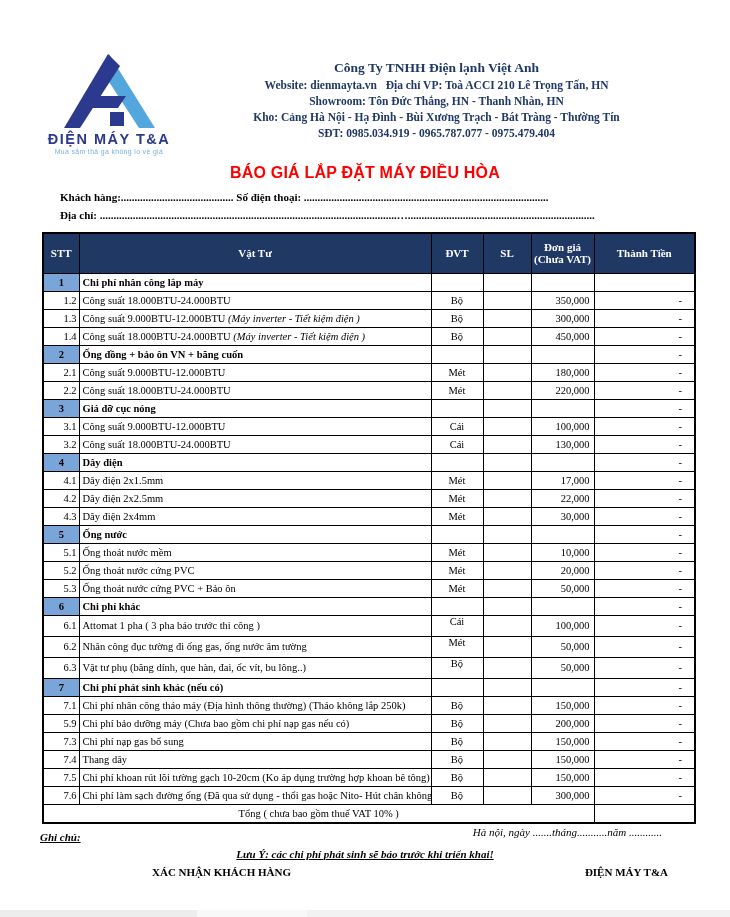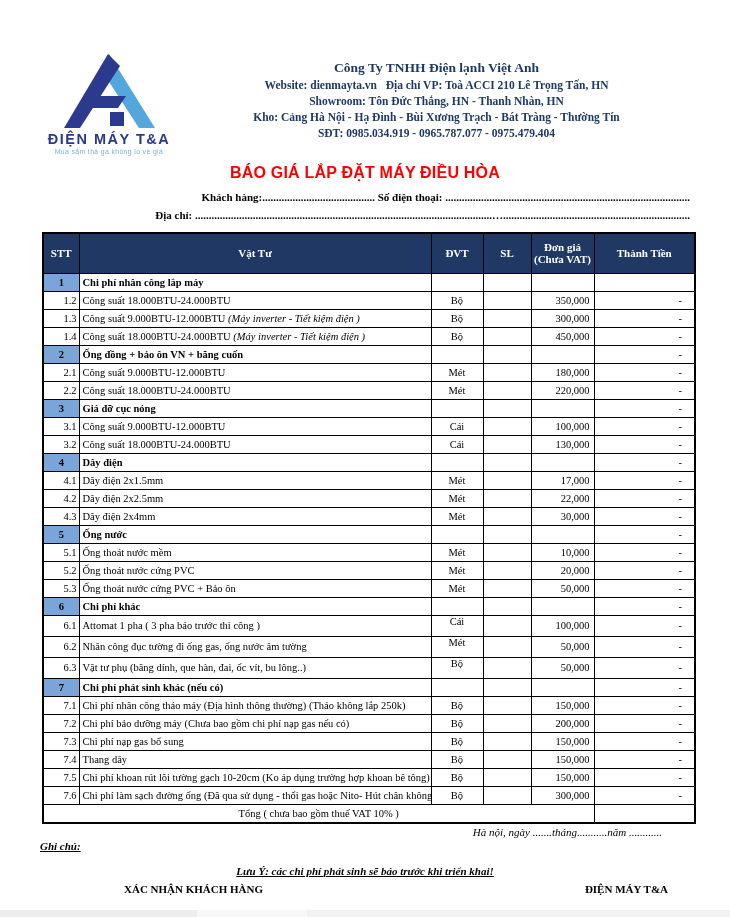--- a/index.html
+++ b/index.html
@@ -24,21 +24,21 @@
                    letter-spacing:.4px; color:var(--logo-tagline); margin-top:1px; white-space:nowrap; }
 
   .company-info { flex:1; text-align:center; padding-top:8px; color:var(--navy); }
   .company-name { font-size:13.5px; font-weight:bold; margin-bottom:2px; }
   .info-line { font-size:11.5px; font-weight:bold; line-height:1.38; white-space:pre-wrap; }
 
   .doc-title { text-align:center; margin-top:9px; font-family:"Liberation Sans","DejaVu Sans",sans-serif;
                font-weight:bold; font-size:16px; color:var(--title-red); letter-spacing:.2px; }
 
   .customer { margin:7px 40px 0 60px; font-size:11px; font-weight:bold; }
-  .customer div { line-height:1.6; white-space:nowrap; overflow:hidden;text-align:right; }
+  .customer div { line-height:1.6; white-space:nowrap; overflow:hidden; }
 
   table.quote { border-collapse:collapse; table-layout:fixed; width:652px; margin:8px 0 0 42px;
                 font-size:10.5px; border:2px solid #000; }
   .quote th, .quote td { border:1px solid #000; overflow:hidden; }
   .quote thead th { background:var(--header-bg); color:#fff; font-weight:bold; font-size:11px;
                     height:40px; text-align:center; vertical-align:middle; white-space:pre-line; }
   .quote tbody tr { height:18px; }
   .quote tbody tr.tall { height:21px; }
   td.c-stt.sec { background:var(--section-bg); text-align:center; font-weight:bold; }
   td.c-stt.item { text-align:right; padding-right:2px; }
@@ -47,26 +47,26 @@
   td.c-dvt { text-align:center; }
   td.c-dvt.top { vertical-align:top; }
   td.c-sl { text-align:center; }
   td.c-price { text-align:right; padding-right:4px; }
   td.c-total { text-align:right; padding-right:12px; }
   .note { font-style:italic; }
   .quote tfoot tr { height:19px; }
   .quote tfoot td.total-label { text-align:center; font-weight:normal; }
 
   .after-table { margin:4px 40px 0 40px; position:relative; font-size:11px; height:15px; }
-  .ghi-chu { position:absolute; left:0; top:12px; font-weight:bold; font-style:italic; text-decoration:underline; }
+  .ghi-chu { position:absolute; left:0; top:3px; font-weight:bold; font-style:italic; text-decoration:underline; }
   .date-line { position:absolute; right:28px; top:-2px; font-style:italic; }
-  .luu-y { text-align:center; margin-top:22px; font-size:11px; font-weight:bold; font-style:italic;
+  .luu-y { text-align:center; margin-top:5px; font-size:11px; font-weight:bold; font-style:italic;
            text-decoration:underline; }
   .signs { margin:6px 40px 0 40px; display:flex; justify-content:space-between; font-size:11px; font-weight:bold; }
-  .signs .left { margin-left:84px; }
+  .signs .left { margin-left:112px; }
   .signs .right { margin-right:22px; }
 
   .viewer-edge-bar { position:absolute; left:0; bottom:0; width:730px; height:7px;
     background:linear-gradient(to right,#ededed 0 27%,#f8f8f8 27% 42%,#f2f2f2 42% 100%); }
 </style>
 </head>
 <body>
 
 <div class="page">
 
@@ -304,21 +304,21 @@
         </tr>
         <tr class="item">
           <td class="c-stt item">7.1</td>
           <td class="c-name">Chi phí nhân công tháo máy (Địa hình thông thường) (Tháo không lắp 250k)</td>
           <td class="c-dvt">Bộ</td>
           <td class="c-sl"></td>
           <td class="c-price">150,000</td>
           <td class="c-total">-</td>
         </tr>
         <tr class="item">
-          <td class="c-stt item">7.2</td>
+          <td class="c-stt item">5.9</td>
           <td class="c-name">Chi phí bảo dưỡng máy (Chưa bao gồm chi phí nạp gas nếu có)</td>
           <td class="c-dvt">Bộ</td>
           <td class="c-sl"></td>
           <td class="c-price">200,000</td>
           <td class="c-total">-</td>
         </tr>
         <tr class="item">
           <td class="c-stt item">7.3</td>
           <td class="c-name">Chi phí nạp gas bổ sung</td>
           <td class="c-dvt">Bộ</td>

